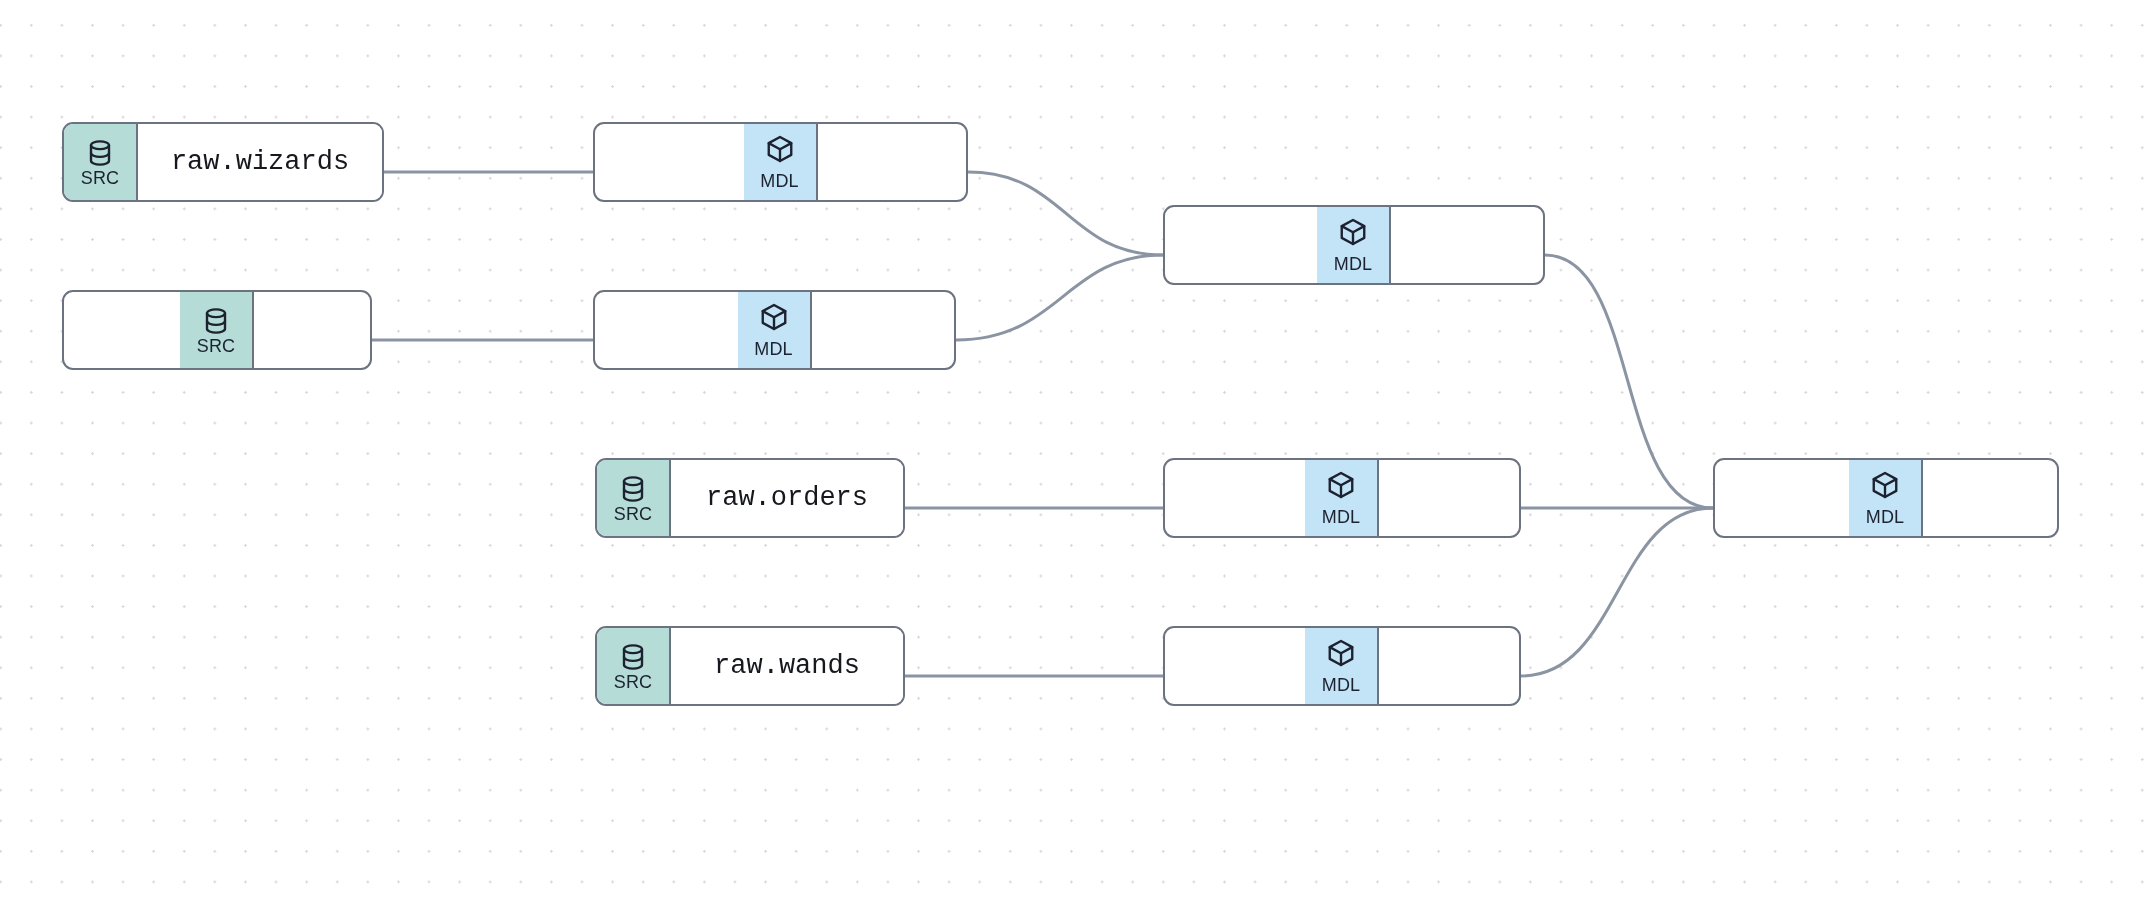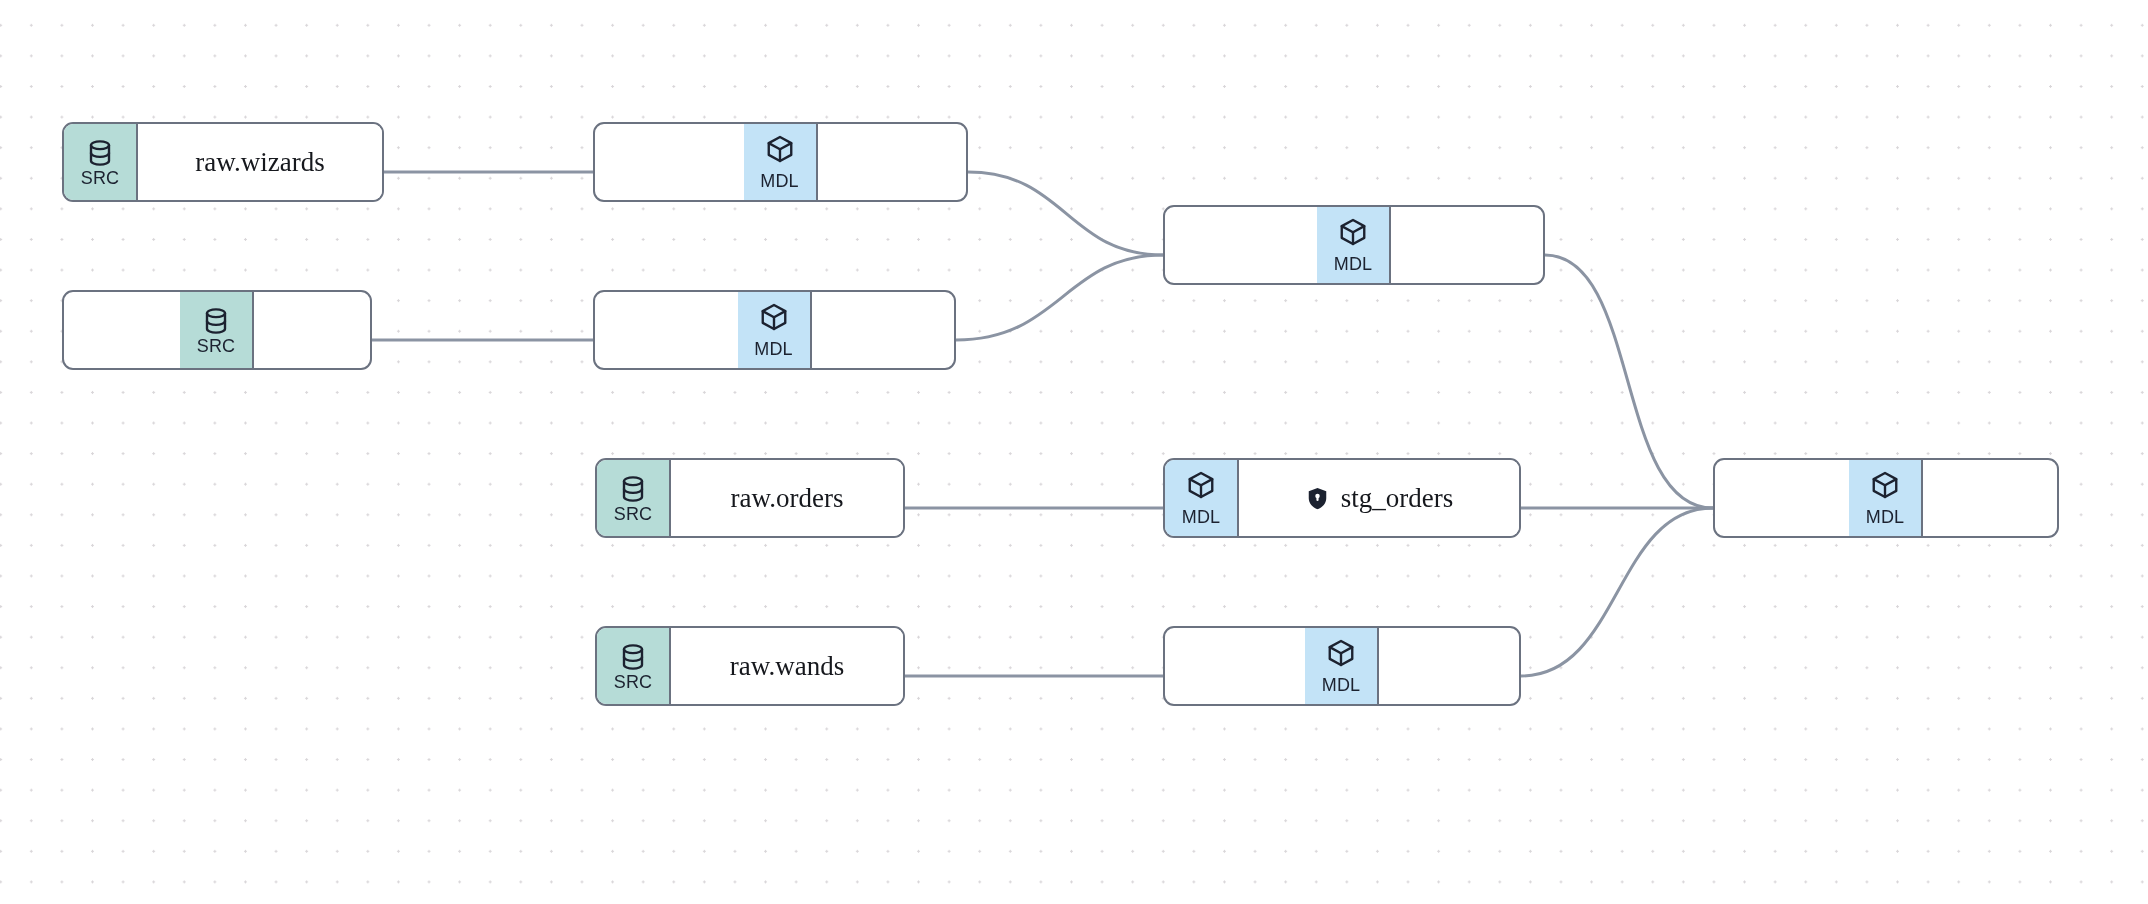--- a/index.html
+++ b/index.html
@@ -91,21 +91,21 @@
     padding: 0 18px;
     background: #ffffff;
     box-sizing: border-box;
   }
 
   .node-label {
     font-size: 27px;
     color: #16181d;
     white-space: nowrap;
     line-height: 1;
-    font-family: Liberation Serif, serif;
+    font-family: Liberation Mono, monospace;
   }
 
   .shield-icon {
     display: block;
     line-height: 0;
     flex: 0 0 auto;
   }
 </style>
 </head>
 <body>
@@ -196,28 +196,20 @@
       </div>
       <div class="node mdl" style="left: 1163px; top: 458px; width: 358px;">
         <div class="node-badge">
           <span class="badge-icon"><svg width="30" height="30" viewBox="0 0 24 24" fill="none" stroke="#1c2230" stroke-width="1.9" stroke-linecap="round" stroke-linejoin="round">
               <path d="M12 2.4 L21 7.3 L21 16.7 L12 21.6 L3 16.7 L3 7.3 Z"></path>
               <path d="M3 7.3 L12 12.2 L21 7.3"></path>
               <path d="M12 12.2 L12 21.6"></path>
             </svg></span>
           <span class="badge-text">MDL</span>
         </div>
-        <div class="node-body">
-          <span class="shield-icon"><svg width="25" height="25" viewBox="0 0 24 24">
-              <path d="M12 1.8 L20.4 5.1 V11.4 c0 5.1 -3.6 9.2 -8.4 10.8 C7.2 20.6 3.6 16.5 3.6 11.4 V5.1 Z" fill="#1c2230"></path>
-              <circle cx="12" cy="9.6" r="2.15" fill="#ffffff"></circle>
-              <rect x="10.95" y="9.9" width="2.1" height="4.5" rx="1.05" fill="#ffffff"></rect>
-            </svg></span>
-          <span class="node-label">stg_orders</span>
-        </div>
       </div>
       <div class="node mdl" style="left: 1163px; top: 626px; width: 358px;">
         <div class="node-badge">
           <span class="badge-icon"><svg width="30" height="30" viewBox="0 0 24 24" fill="none" stroke="#1c2230" stroke-width="1.9" stroke-linecap="round" stroke-linejoin="round">
               <path d="M12 2.4 L21 7.3 L21 16.7 L12 21.6 L3 16.7 L3 7.3 Z"></path>
               <path d="M3 7.3 L12 12.2 L21 7.3"></path>
               <path d="M12 12.2 L12 21.6"></path>
             </svg></span>
           <span class="badge-text">MDL</span>
         </div>

